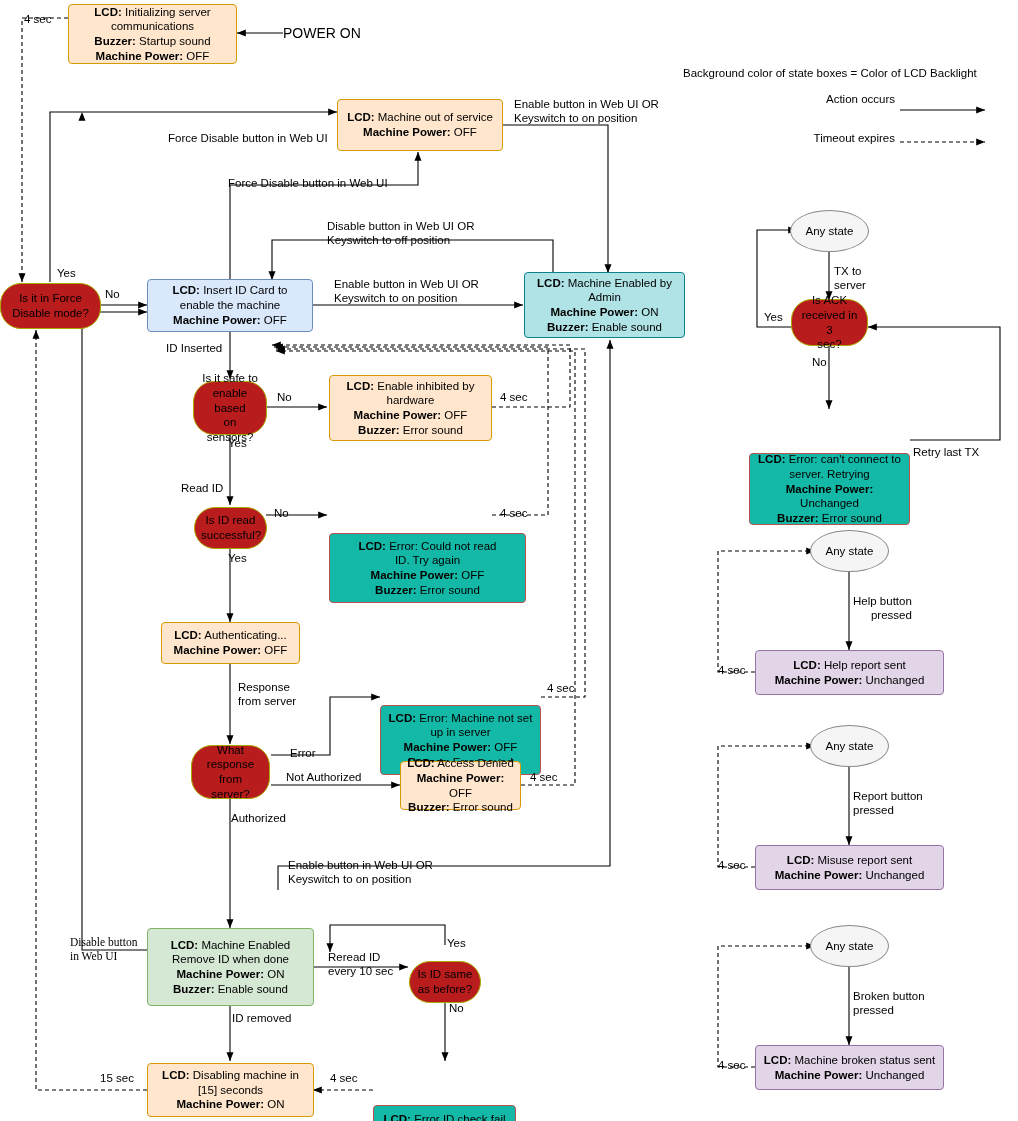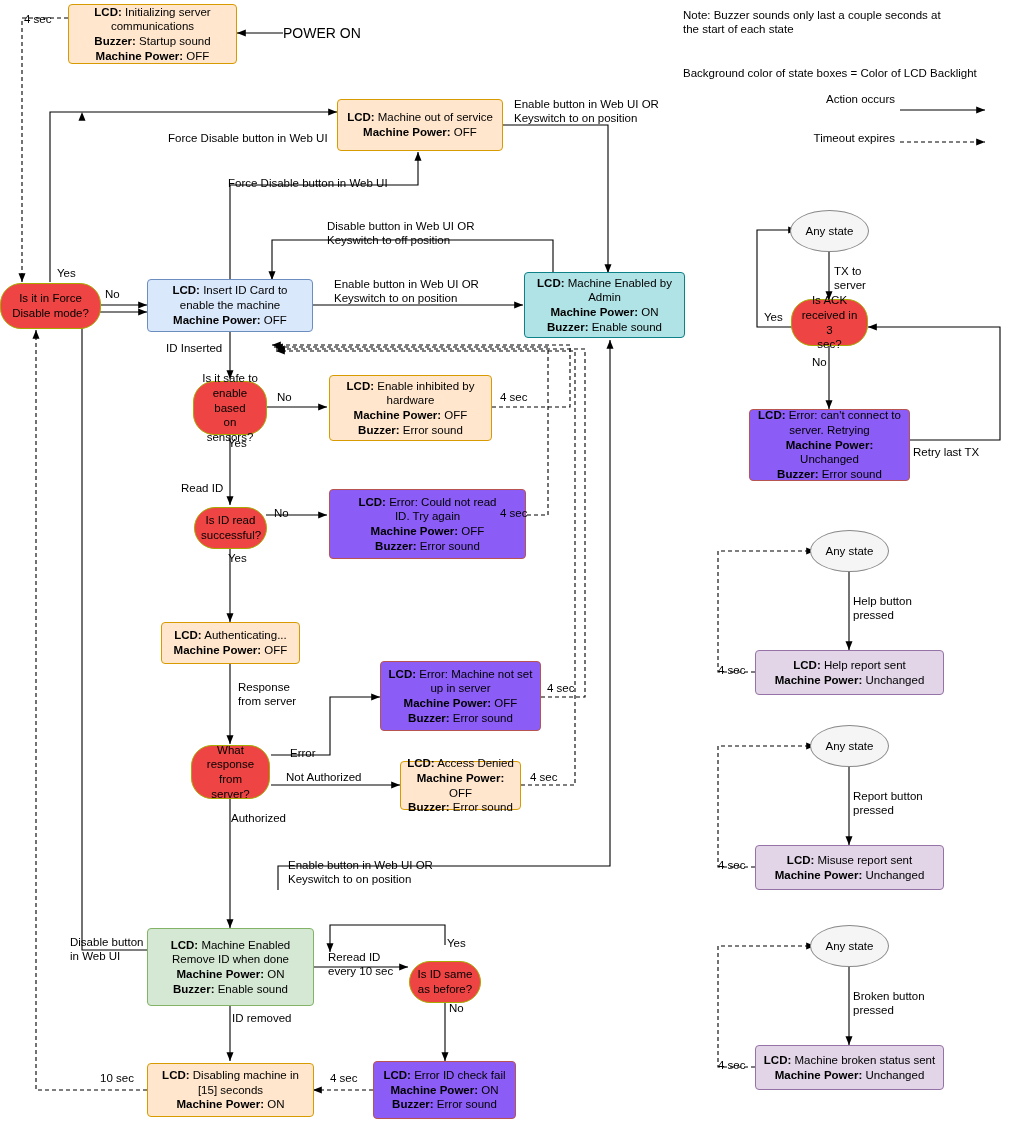--- a/index.html
+++ b/index.html
@@ -23,22 +23,22 @@
     line-height:1.28;
     text-align:center;
     display:flex;
     align-items:center;
     justify-content:center;
   }
   .node .inner{width:100%;}
   .lcd{background:#dae8fc;border-color:#6c8ebf;}
   .orange{background:#ffe6cc;border-color:#d79b00;}
   .teal{background:#b0e3e6;border-color:#0e8088;}
-  .yellow{background:#ef4444;border-color:#a8a800;border-radius:21px;}
-  .red{background:#8b5cf6;border-color:#b85450;}
+  .yellow{background:#b91c1c;border-color:#a8a800;border-radius:21px;}
+  .red{background:#14b8a6;border-color:#b85450;margin-top:44px;}
   .green{background:#d5e8d4;border-color:#82b366;}
   .purple{background:#e1d5e7;border-color:#9673a6;}
   .ellipse{
     position:absolute;
     border:1px solid #888;
     border-radius:50%;
     background:#f5f5f5;
     display:flex;align-items:center;justify-content:center;
     box-sizing:border-box;
     font-size:11.5px;
@@ -333,22 +333,20 @@
   <div class="node purple" style="left:755px;top:1045px;width:189px;height:45px;">
     <div class="inner">
       <div><b>LCD:</b><span>  Machine broken status sent</span></div>
       <div><b>Machine Power:</b><span> Unchanged</span></div>
     </div>
   </div>
 
   <div class="lbl big" style="left:283px;top:25px;">POWER ON</div>
   <div class="lbl" style="left:24px;top:12px;">4 sec</div>
 
-  <div class="lbl" style="left:683px;top:8px;">Note: Buzzer sounds only last a couple seconds at
-the start of each state</div>
   <div class="lbl" style="left:683px;top:66px;">Background color of state boxes = Color of LCD Backlight</div>
   <div class="lbl r" style="left:780px;top:92px;width:115px;">Action occurs</div>
   <div class="lbl r" style="left:780px;top:131px;width:115px;">Timeout expires</div>
 
   <div class="lbl" style="left:168px;top:131px;">Force Disable button in Web UI</div>
   <div class="lbl" style="left:228px;top:176px;">Force Disable button in Web UI</div>
   <div class="lbl" style="left:514px;top:97px;">Enable button in Web UI OR
 Keyswitch to on position</div>
   <div class="lbl" style="left:327px;top:219px;">Disable button in Web UI OR
 Keyswitch to off position</div>
@@ -370,37 +368,37 @@
   <div class="lbl" style="left:238px;top:680px;">Response
 from server</div>
   <div class="lbl" style="left:290px;top:746px;">Error</div>
   <div class="lbl" style="left:277px;top:770px;padding-left:9px;">Not Authorized</div>
   <div class="lbl" style="left:231px;top:811px;">Authorized</div>
   <div class="lbl" style="left:547px;top:681px;">4 sec</div>
   <div class="lbl" style="left:530px;top:770px;">4 sec</div>
 
   <div class="lbl" style="left:288px;top:858px;">Enable button in Web UI OR
 Keyswitch to on position</div>
-  <div class="lbl" style="left:70px;top:935px;">Disable button
+  <div class="lbl" style="left:70px;top:935px;font-family:Liberation Serif, serif;">Disable button
 in Web UI</div>
   <div class="lbl" style="left:328px;top:950px;">Reread ID
 every 10 sec</div>
   <div class="lbl" style="left:447px;top:936px;">Yes</div>
   <div class="lbl" style="left:449px;top:1001px;">No</div>
   <div class="lbl" style="left:232px;top:1011px;">ID removed</div>
-  <div class="lbl" style="left:100px;top:1071px;">10 sec</div>
+  <div class="lbl" style="left:100px;top:1071px;">15 sec</div>
   <div class="lbl" style="left:330px;top:1071px;">4 sec</div>
 
   <div class="lbl" style="left:834px;top:264px;">TX to
 server</div>
   <div class="lbl" style="left:764px;top:310px;">Yes</div>
   <div class="lbl" style="left:812px;top:355px;">No</div>
   <div class="lbl" style="left:913px;top:445px;">Retry last TX</div>
 
-  <div class="lbl" style="left:853px;top:594px;">Help button
+  <div class="lbl" style="left:853px;top:594px;text-align:right;">Help button
 pressed</div>
   <div class="lbl" style="left:718px;top:663px;">4 sec</div>
   <div class="lbl" style="left:853px;top:789px;">Report button
 pressed</div>
   <div class="lbl" style="left:718px;top:858px;">4 sec</div>
   <div class="lbl" style="left:853px;top:989px;">Broken button
 pressed</div>
   <div class="lbl" style="left:718px;top:1058px;">4 sec</div>
 
 </div>

